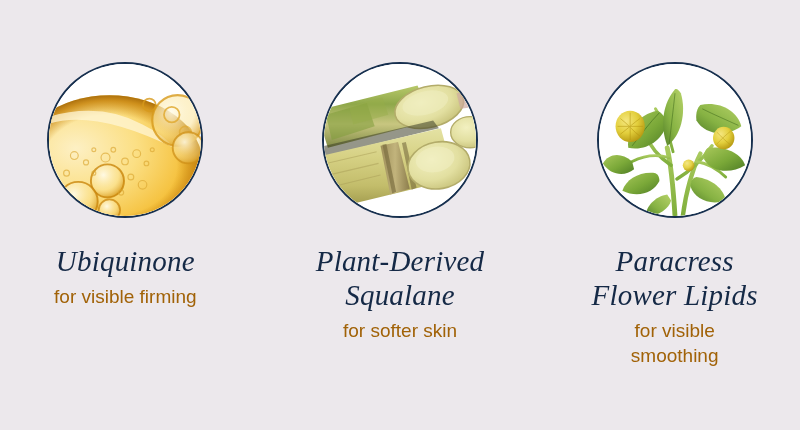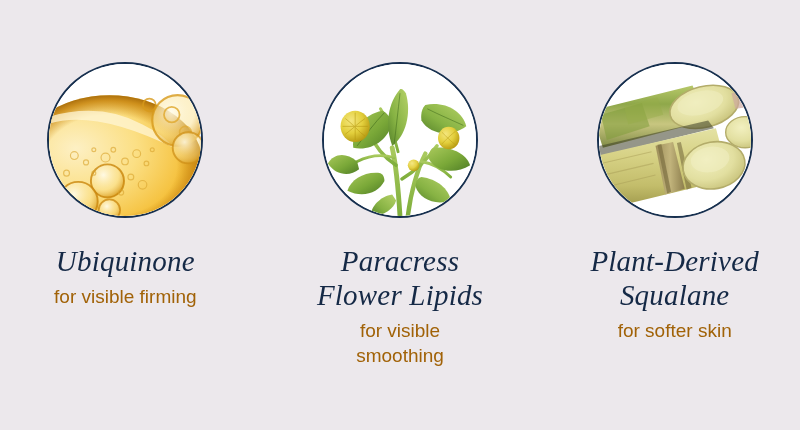--- a/index.html
+++ b/index.html
@@ -143,20 +143,95 @@
       <div class="caption">
         <div class="ingredient-name">Ubiquinone</div>
         <div class="ingredient-benefit">for visible firming</div>
       </div>
     </div>
 
     <div class="column">
       <div class="medallion">
         <svg viewBox="0 0 156 156" preserveAspectRatio="xMidYMid slice" aria-hidden="true">
           <defs>
+            <linearGradient id="caneTop" x1="0%" y1="0%" x2="0%" y2="100%">
+              <stop offset="0%" stop-color="#b8c96a"></stop>
+              <stop offset="30%" stop-color="#8fa84a"></stop>
+              <stop offset="62%" stop-color="#c8c680"></stop>
+              <stop offset="100%" stop-color="#7e8a44"></stop>
+            </linearGradient>
+            <linearGradient id="caneBottom" x1="0%" y1="0%" x2="0%" y2="100%">
+              <stop offset="0%" stop-color="#e4e2a4"></stop>
+              <stop offset="35%" stop-color="#d6d184"></stop>
+              <stop offset="70%" stop-color="#c3bd6b"></stop>
+              <stop offset="100%" stop-color="#9a9447"></stop>
+            </linearGradient>
+            <radialGradient id="cutFace" cx="40%" cy="35%" r="75%">
+              <stop offset="0%" stop-color="#f2f0c0"></stop>
+              <stop offset="58%" stop-color="#e2dfa0"></stop>
+              <stop offset="100%" stop-color="#c3bd74"></stop>
+            </radialGradient>
+            <linearGradient id="nodeG" x1="0%" y1="0%" x2="100%" y2="0%">
+              <stop offset="0%" stop-color="#9e8f5a"></stop>
+              <stop offset="50%" stop-color="#c2b47c"></stop>
+              <stop offset="100%" stop-color="#8c7d4c"></stop>
+            </linearGradient>
+          </defs>
+          <rect x="0" y="0" width="156" height="156" fill="#ffffff"></rect>
+
+          <g>
+            <path d="M-8 48 L 96 22 L 112 58 L 4 86 Z" fill="url(#caneTop)"></path>
+
+            <path d="M 2 52 L 44 40 L 52 64 L 8 78 Z" fill="#7f9c3a" opacity=".55"></path>
+            <path d="M 26 44 L 60 34 L 66 52 L 30 62 Z" fill="#97ae4a" opacity=".45"></path>
+
+            <ellipse cx="108" cy="44" rx="36" ry="21" fill="url(#cutFace)" transform="rotate(-14 108 44)"></ellipse>
+            <ellipse cx="108" cy="44" rx="36" ry="21" fill="none" stroke="#b3ac6a" stroke-width="1.6" transform="rotate(-14 108 44)"></ellipse>
+            <ellipse cx="104" cy="40" rx="24" ry="12" fill="#eeedbe" opacity=".6" transform="rotate(-14 104 40)"></ellipse>
+
+            <path d="M 136 30 L 156 26 L 156 44 L 140 46 Z" fill="#cfa9a0" opacity=".7"></path>
+
+            <ellipse cx="150" cy="70" rx="20" ry="16" fill="url(#cutFace)"></ellipse>
+            <ellipse cx="150" cy="70" rx="20" ry="16" fill="none" stroke="#b3ac6a" stroke-width="1.4"></ellipse>
+          </g>
+
+          <path d="M-8 86 L 112 58 L 118 66 L -4 96 Z" fill="#3e3f28" opacity=".55"></path>
+
+          <g>
+            <path d="M-10 96 L 120 66 L 134 118 L 2 150 Z" fill="url(#caneBottom)"></path>
+
+            <path d="M 58 84 L 76 80 L 88 128 L 68 134 Z" fill="url(#nodeG)"></path>
+            <path d="M 60 83 L 64 82 L 74 131 L 70 133 Z" fill="#7c6f42" opacity=".7"></path>
+            <path d="M 80 81 L 84 80 L 95 127 L 90 129 Z" fill="#6f6338" opacity=".55"></path>
+
+            <g stroke="#a99e58" stroke-width="1.1" opacity=".5">
+              <path d="M-6 104 L 54 90"></path>
+                <path d="M-4 116 L 56 102"></path>
+              <path d="M 0 128 L 58 114"></path>
+                <path d="M 90 96 L 130 88"></path>
+              <path d="M 94 110 L 132 102"></path>
+            </g>
+
+            <ellipse cx="118" cy="104" rx="32" ry="24" fill="url(#cutFace)" transform="rotate(-10 118 104)"></ellipse>
+            <ellipse cx="118" cy="104" rx="32" ry="24" fill="none" stroke="#b3ac6a" stroke-width="1.6" transform="rotate(-10 118 104)"></ellipse>
+            <ellipse cx="114" cy="98" rx="20" ry="13" fill="#f0eec2" opacity=".55" transform="rotate(-10 114 98)"></ellipse>
+          </g>
+        </svg>
+      </div>
+      <div class="caption">
+        <div class="ingredient-name">Plant-Derived
+Squalane</div>
+        <div class="ingredient-benefit">for softer skin</div>
+      </div>
+    </div>
+
+    <div class="column">
+      <div class="medallion">
+        <svg viewBox="0 0 156 156" preserveAspectRatio="xMidYMid slice" aria-hidden="true">
+          <defs>
             <linearGradient id="leafA" x1="0%" y1="0%" x2="100%" y2="100%">
               <stop offset="0%" stop-color="#a8c85a"></stop>
               <stop offset="55%" stop-color="#7aa838"></stop>
               <stop offset="100%" stop-color="#4f7d26"></stop>
             </linearGradient>
             <linearGradient id="leafB" x1="100%" y1="0%" x2="0%" y2="100%">
               <stop offset="0%" stop-color="#b6d268"></stop>
               <stop offset="60%" stop-color="#86b243"></stop>
               <stop offset="100%" stop-color="#55822a"></stop>
             </linearGradient>
@@ -219,89 +294,14 @@
         </svg>
       </div>
       <div class="caption">
         <div class="ingredient-name">Paracress
 Flower Lipids</div>
         <div class="ingredient-benefit">for visible
 smoothing</div>
       </div>
     </div>
 
-    <div class="column">
-      <div class="medallion">
-        <svg viewBox="0 0 156 156" preserveAspectRatio="xMidYMid slice" aria-hidden="true">
-          <defs>
-            <linearGradient id="caneTop" x1="0%" y1="0%" x2="0%" y2="100%">
-              <stop offset="0%" stop-color="#b8c96a"></stop>
-              <stop offset="30%" stop-color="#8fa84a"></stop>
-              <stop offset="62%" stop-color="#c8c680"></stop>
-              <stop offset="100%" stop-color="#7e8a44"></stop>
-            </linearGradient>
-            <linearGradient id="caneBottom" x1="0%" y1="0%" x2="0%" y2="100%">
-              <stop offset="0%" stop-color="#e4e2a4"></stop>
-              <stop offset="35%" stop-color="#d6d184"></stop>
-              <stop offset="70%" stop-color="#c3bd6b"></stop>
-              <stop offset="100%" stop-color="#9a9447"></stop>
-            </linearGradient>
-            <radialGradient id="cutFace" cx="40%" cy="35%" r="75%">
-              <stop offset="0%" stop-color="#f2f0c0"></stop>
-              <stop offset="58%" stop-color="#e2dfa0"></stop>
-              <stop offset="100%" stop-color="#c3bd74"></stop>
-            </radialGradient>
-            <linearGradient id="nodeG" x1="0%" y1="0%" x2="100%" y2="0%">
-              <stop offset="0%" stop-color="#9e8f5a"></stop>
-              <stop offset="50%" stop-color="#c2b47c"></stop>
-              <stop offset="100%" stop-color="#8c7d4c"></stop>
-            </linearGradient>
-          </defs>
-          <rect x="0" y="0" width="156" height="156" fill="#ffffff"></rect>
-
-          <g>
-            <path d="M-8 48 L 96 22 L 112 58 L 4 86 Z" fill="url(#caneTop)"></path>
-
-            <path d="M 2 52 L 44 40 L 52 64 L 8 78 Z" fill="#7f9c3a" opacity=".55"></path>
-            <path d="M 26 44 L 60 34 L 66 52 L 30 62 Z" fill="#97ae4a" opacity=".45"></path>
-
-            <ellipse cx="108" cy="44" rx="36" ry="21" fill="url(#cutFace)" transform="rotate(-14 108 44)"></ellipse>
-            <ellipse cx="108" cy="44" rx="36" ry="21" fill="none" stroke="#b3ac6a" stroke-width="1.6" transform="rotate(-14 108 44)"></ellipse>
-            <ellipse cx="104" cy="40" rx="24" ry="12" fill="#eeedbe" opacity=".6" transform="rotate(-14 104 40)"></ellipse>
-
-            <path d="M 136 30 L 156 26 L 156 44 L 140 46 Z" fill="#cfa9a0" opacity=".7"></path>
-
-            <ellipse cx="150" cy="70" rx="20" ry="16" fill="url(#cutFace)"></ellipse>
-            <ellipse cx="150" cy="70" rx="20" ry="16" fill="none" stroke="#b3ac6a" stroke-width="1.4"></ellipse>
-          </g>
-
-          <path d="M-8 86 L 112 58 L 118 66 L -4 96 Z" fill="#3e3f28" opacity=".55"></path>
-
-          <g>
-            <path d="M-10 96 L 120 66 L 134 118 L 2 150 Z" fill="url(#caneBottom)"></path>
-
-            <path d="M 58 84 L 76 80 L 88 128 L 68 134 Z" fill="url(#nodeG)"></path>
-            <path d="M 60 83 L 64 82 L 74 131 L 70 133 Z" fill="#7c6f42" opacity=".7"></path>
-            <path d="M 80 81 L 84 80 L 95 127 L 90 129 Z" fill="#6f6338" opacity=".55"></path>
-
-            <g stroke="#a99e58" stroke-width="1.1" opacity=".5">
-              <path d="M-6 104 L 54 90"></path>
-                <path d="M-4 116 L 56 102"></path>
-              <path d="M 0 128 L 58 114"></path>
-                <path d="M 90 96 L 130 88"></path>
-              <path d="M 94 110 L 132 102"></path>
-            </g>
-
-            <ellipse cx="118" cy="104" rx="32" ry="24" fill="url(#cutFace)" transform="rotate(-10 118 104)"></ellipse>
-            <ellipse cx="118" cy="104" rx="32" ry="24" fill="none" stroke="#b3ac6a" stroke-width="1.6" transform="rotate(-10 118 104)"></ellipse>
-            <ellipse cx="114" cy="98" rx="20" ry="13" fill="#f0eec2" opacity=".55" transform="rotate(-10 114 98)"></ellipse>
-          </g>
-        </svg>
-      </div>
-      <div class="caption">
-        <div class="ingredient-name">Plant-Derived
-Squalane</div>
-        <div class="ingredient-benefit">for softer skin</div>
-      </div>
-    </div>
-
   </div>
 </div>
 
 </body></html>

